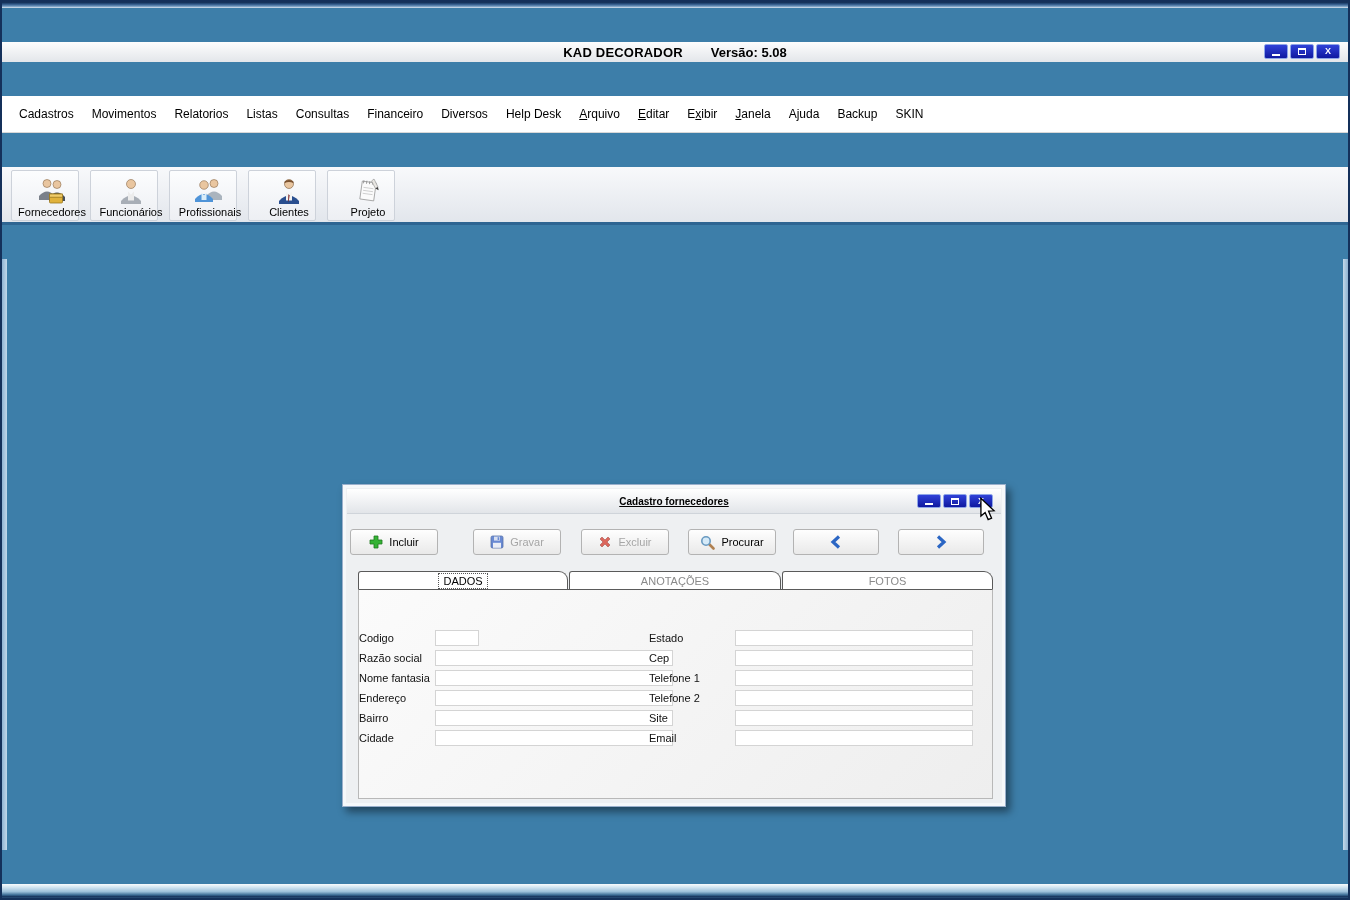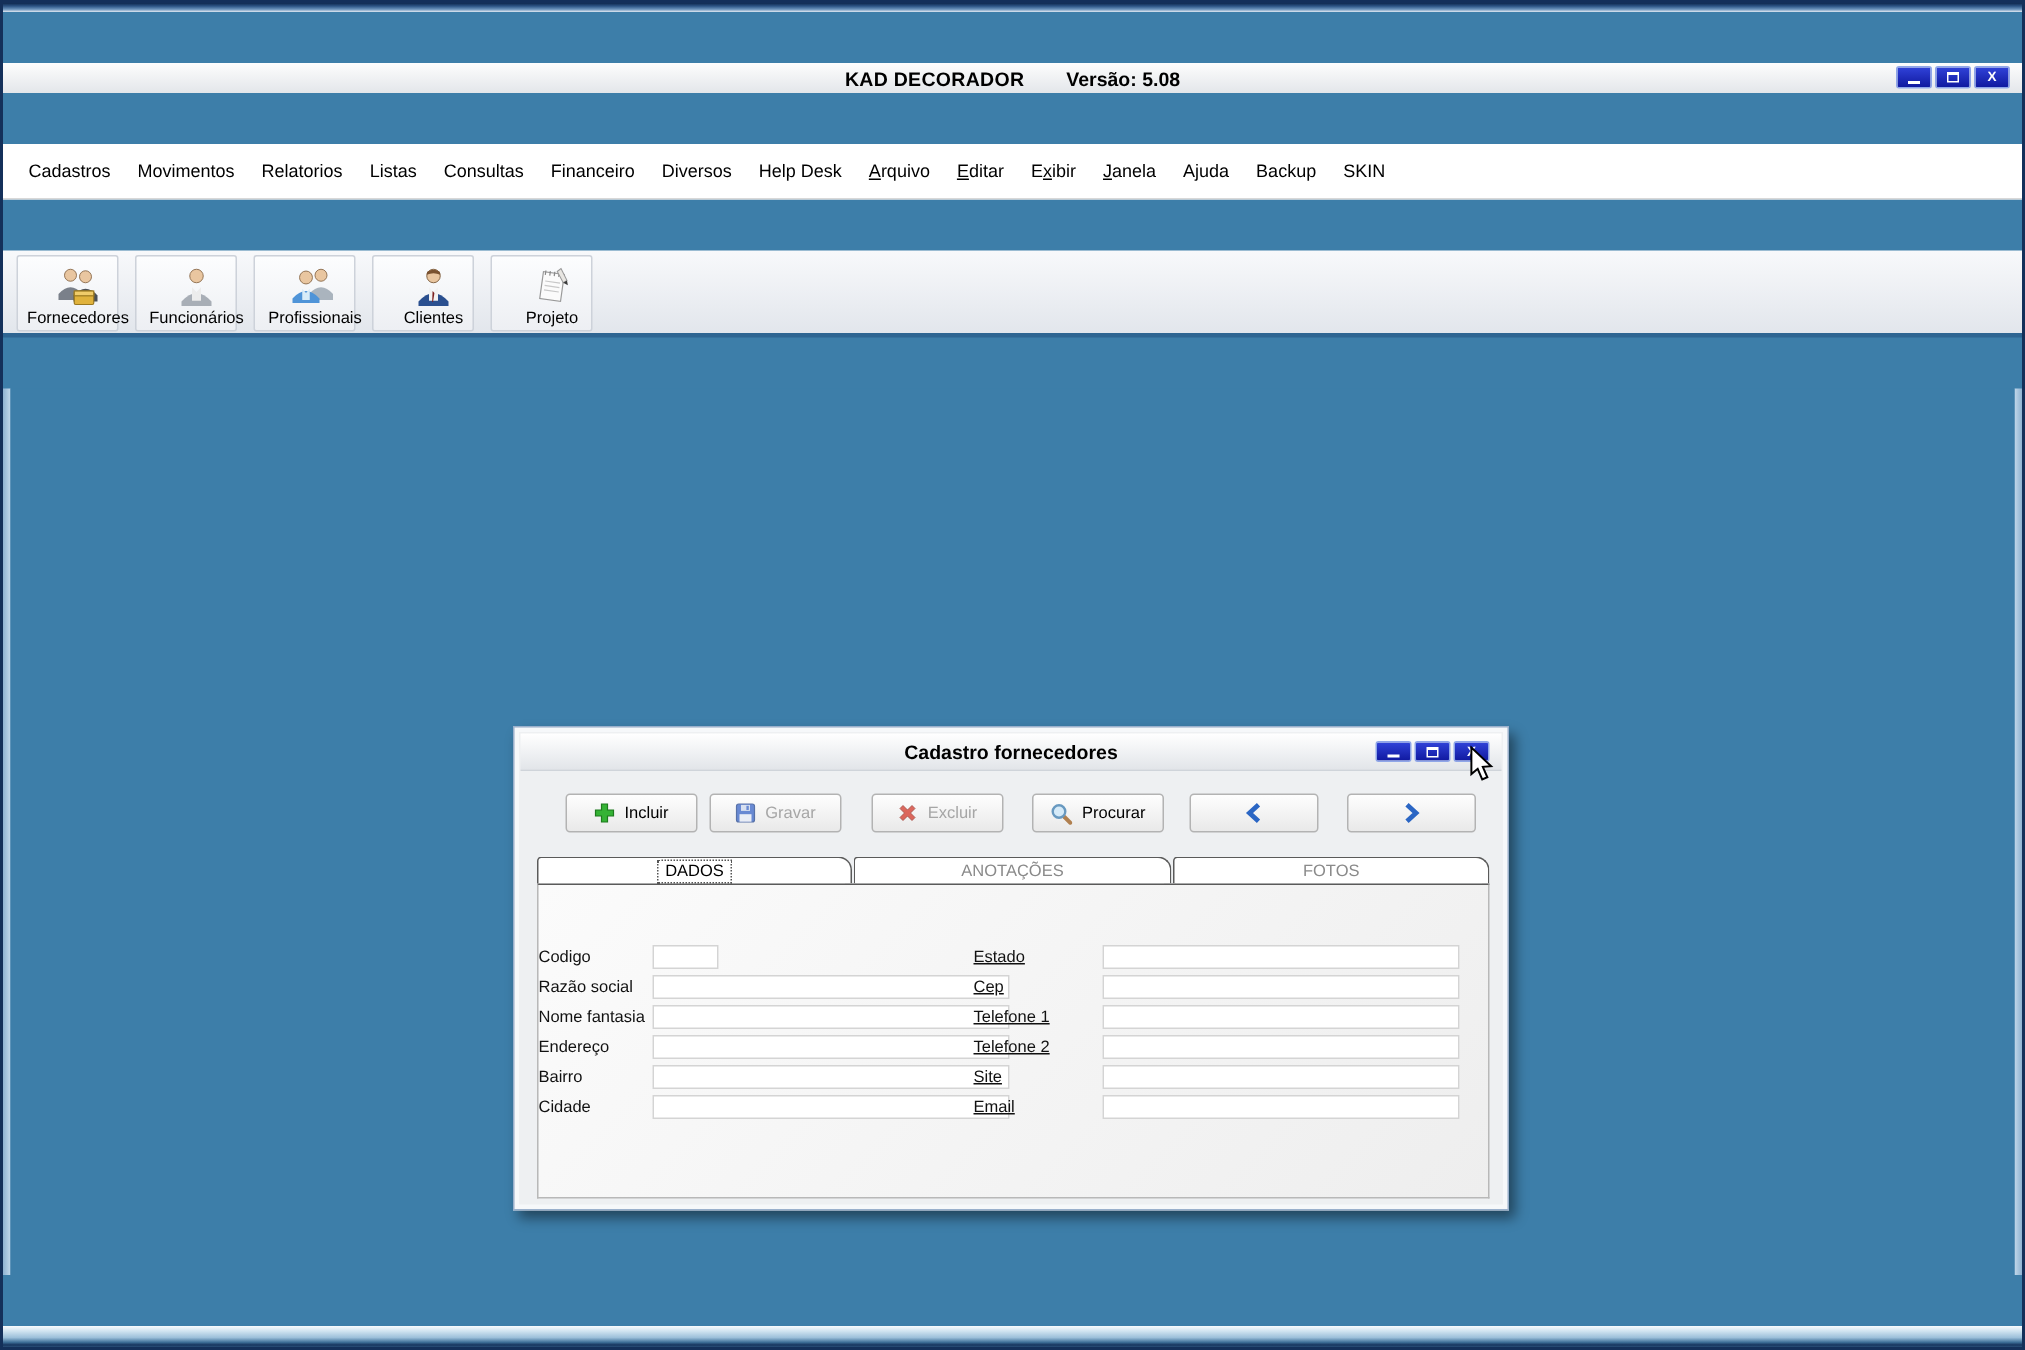--- a/index.html
+++ b/index.html
@@ -37,21 +37,21 @@
   .client { flex:1; position:relative; background:var(--client-bg,#3d7ea9); }
   .frame-bottom { height:14px; background:linear-gradient(to bottom,#f8fbfd 0%,#cfe3f0 25%,#9cc0da 55%,#3c6d96 78%,#17355e 90%,#2a4f78 100%); }
 
   
   .dialog { position:absolute; left:335px; top:225px; width:664px; height:323px;
             background:#eef0f2; border:1px solid #9ab0cc;
             box-shadow: inset 0 0 0 3px #f6f8fa, 4px 5px 8px rgba(0,0,0,.45); }
   .dlg-titlebar { position:absolute; top:4px; left:4px; right:4px; height:25px;
                   background:linear-gradient(to bottom,#ffffff,#e2e5e9); border-bottom:1px solid #cfd4da;
                   display:flex; align-items:center; justify-content:center; }
-  .dlg-title { font-size:13px; font-weight:bold; color:#000; }
+  .dlg-title { font-size:10px; font-weight:bold; color:#000;text-decoration:underline; }
   .dlg-controls { position:absolute; right:8px; top:5px; display:flex; gap:2px; }
   .dlg-ctl { width:24px; height:14px; }
 
   .dlg-btn { position:absolute; top:44px; width:88px; height:26px;
              background:linear-gradient(#fefefe,#e9e9e9); border:1px solid #b3b3b3; border-radius:3px;
              display:flex; align-items:center; justify-content:center; gap:6px; cursor:default; }
   .dlg-btn .b-label { font-size:11px; color:#000; }
   .dlg-btn.disabled .b-label { color:#a6a6a6; }
   .dlg-btn.disabled svg { opacity:.75; }
 
@@ -62,21 +62,21 @@
 
   .tab-panel { position:absolute; top:104px; left:15px; width:635px; height:210px;
                background:linear-gradient(135deg,#fbfbfb,#eeeeee); border:1px solid #b8b8b8; border-top:1px solid #5a5a5a; }
 
   .form-col { position:absolute; top:38px; }
   .form-col.left  { left:0; width:318px; }
   .form-col.right { left:290px; width:328px; }
   .form-row { height:20px; display:flex; align-items:center; }
   .form-label { font-size:11px; color:#111; text-align:left; padding-right:4px; }
   .form-col.left  .form-label { width:76px; }
-  .form-col.right .form-label { width:86px;text-decoration:underline; }
+  .form-col.right .form-label { width:86px; }
   .form-input { height:16px; border:1px solid #d4d4d4; background:#fff; font-size:11px; font-family:"Liberation Sans",sans-serif; padding:0 2px; width:238px; outline:none; }
   .form-input.small { width:44px; }
 
   .cursor { position:absolute; left:636px; top:12px; z-index:50; pointer-events:none; }
 </style>
 </head>
 <body>
 
 <div class="window">
 
@@ -198,21 +198,21 @@
               </div>
             <div class="ctl-btn dlg-ctl">
                 <span class="glyph-max"></span>
               </div>
             <div class="ctl-btn dlg-ctl">
                 <span class="glyph">X</span>
               </div>
           </div>
         </div>
 
-        <button class="dlg-btn" style="left:34px">
+        <button class="dlg-btn" style="left:7px">
           <svg width="14" height="14" viewBox="0 0 14 14">
             <path d="M5 1 h4 v4 h4 v4 h-4 v4 h-4 v-4 h-4 v-4 h4 z" fill="#35b335" stroke="#1e7a1e" stroke-width="0.8"></path>
           </svg>
           <span class="b-label">Incluir</span>
         </button>
         <button class="dlg-btn disabled" style="left:130px">
           <svg width="14" height="14" viewBox="0 0 14 14">
             <rect x="1" y="1" width="12" height="12" rx="1.5" fill="#3a66c8" stroke="#24478f" stroke-width="0.8"></rect>
             <rect x="4" y="1.6" width="6" height="4" fill="#cdd8ee"></rect>
             <rect x="7.6" y="2.2" width="1.6" height="2.8" fill="#3a66c8"></rect>

